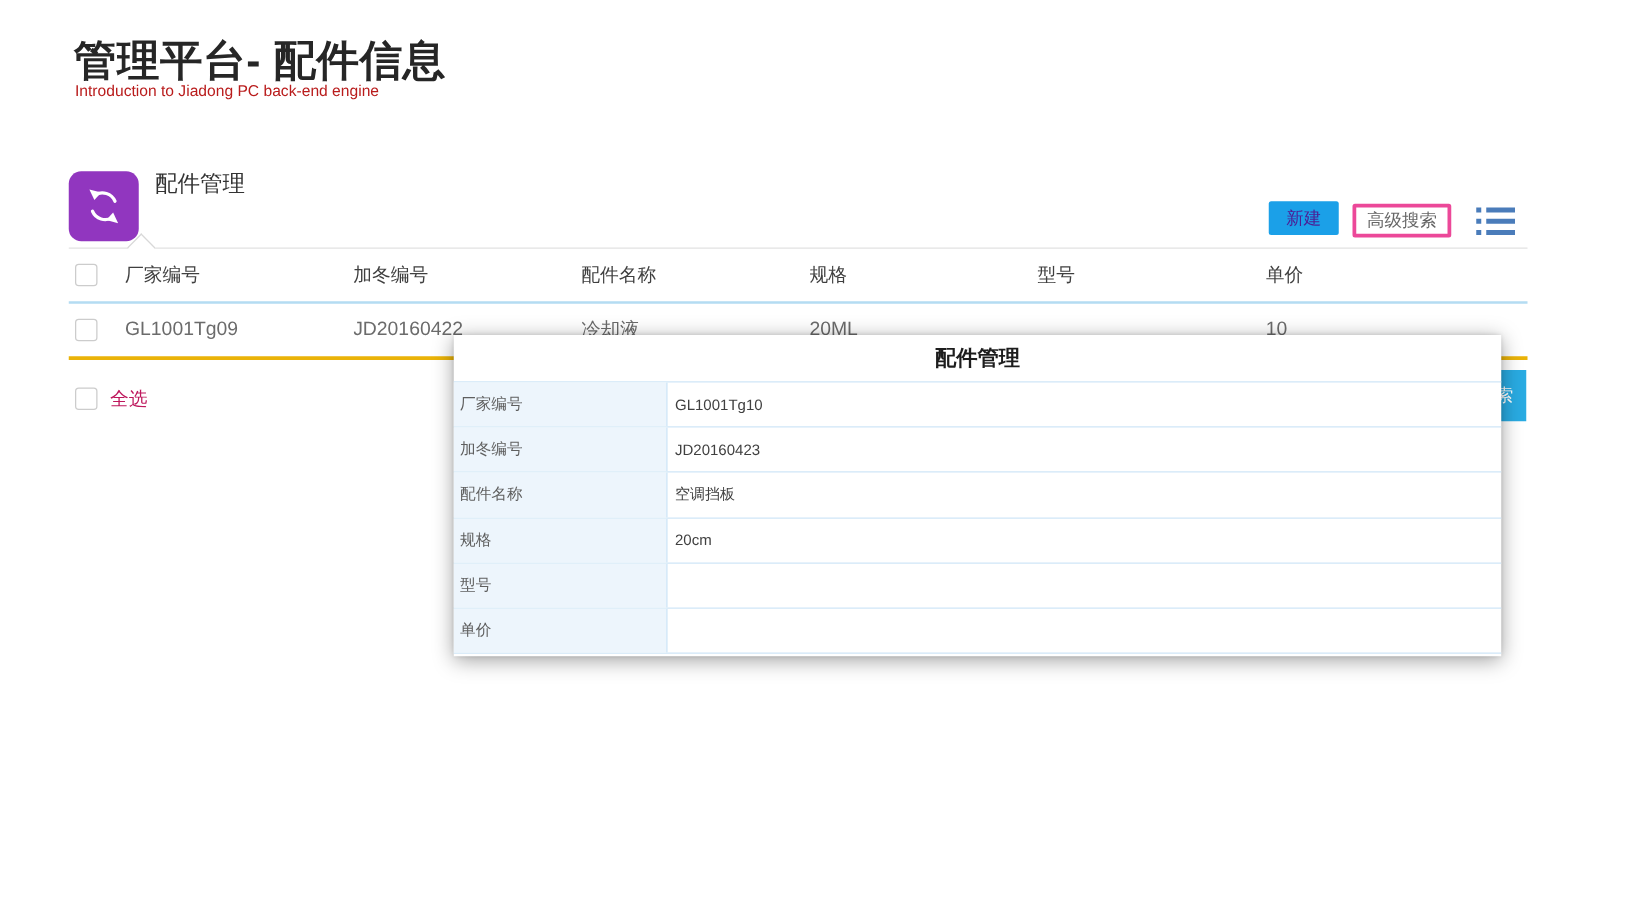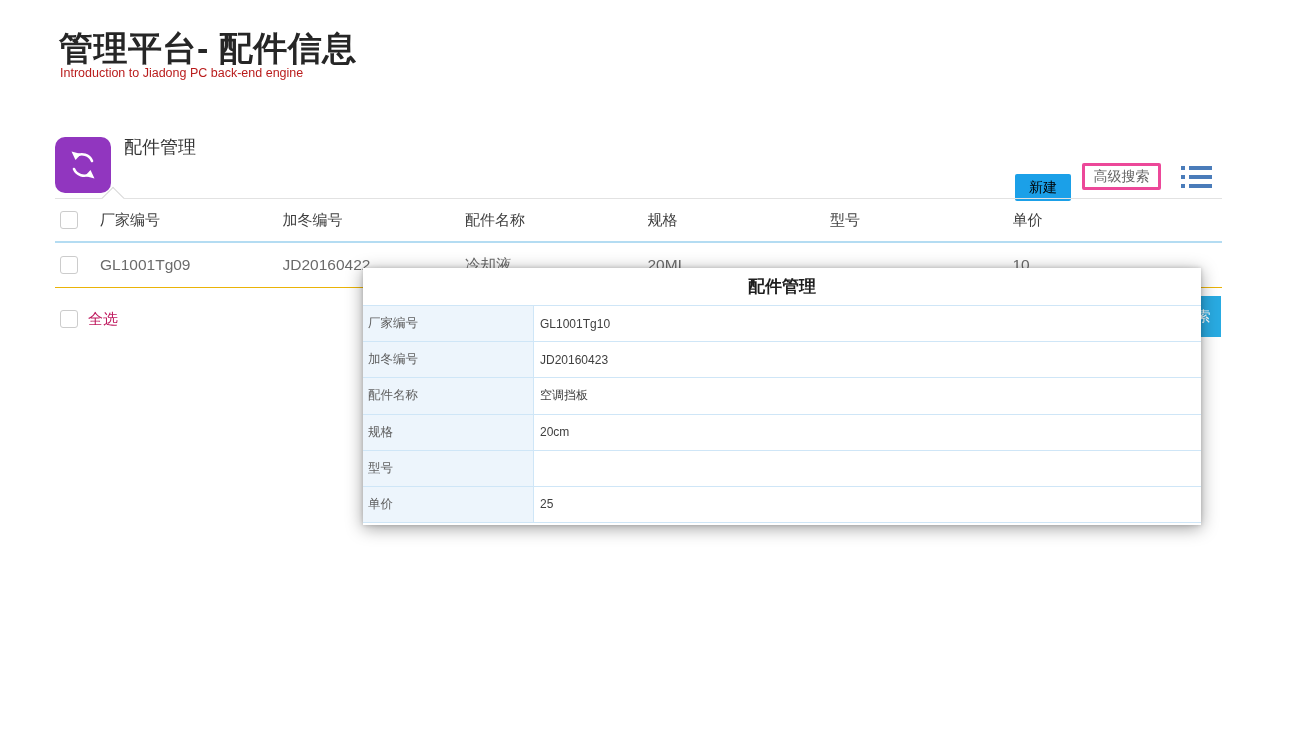--- a/index.html
+++ b/index.html
@@ -17,21 +17,21 @@
 
   .page-title{position:absolute;left:59px;top:26px;font-size:34px;font-weight:bold;color:#262626;letter-spacing:.5px}
   .page-subtitle{position:absolute;left:60px;top:66px;font-size:12.5px;color:#b91c1c}
 
   .app-icon{position:absolute;left:55px;top:137px;width:56px;height:56px;border-radius:10px;
     background:var(--icon-purple);display:flex;align-items:center;justify-content:center}
   .section-title{position:absolute;left:124px;top:135px;font-size:18px;color:#333}
 
   .btn{position:absolute;height:27px;font-size:14px;border-radius:2px;border:none;cursor:pointer;
     display:flex;align-items:center;justify-content:center}
-  .btn-new{left:1015px;top:174px;width:56px;background:var(--accent-blue);color:#000000}
+  .btn-new{left:1015px;top:161px;width:56px;background:var(--accent-blue);color:#4c1d95}
   .btn-adv{left:1082px;top:163px;width:79px;background:#fff;border:3px solid #ec4899;color:#666}
 
   .list-icon{position:absolute;left:1181px;top:166px;width:32px;height:22px;cursor:pointer;
     display:flex;flex-direction:column;justify-content:space-between}
   .list-icon .li-row{display:flex;align-items:center;gap:4px}
   .list-icon .li-dot{width:4px;height:4px;background:var(--list-icon-blue)}
   .list-icon .li-bar{width:23px;height:4px;background:var(--list-icon-blue)}
 
   .table-panel{position:absolute;left:55px;top:198px;width:1167px;border-top:1px solid #e2e2e2}
   .panel-caret{position:absolute;left:50px;top:-9px;width:16px;height:16px;background:#fff;
@@ -39,21 +39,21 @@
 
   .cb{display:inline-block;width:18px;height:18px;background:#fff;border:1px solid #ccc;border-radius:3px;flex:none;cursor:pointer}
 
   .thead{height:44px;display:flex;align-items:center;padding-left:5px;
     border-bottom:2px solid var(--header-underline)}
   .thead .cb{margin-right:22px}
   .cells{display:flex;align-items:center}
   .cell{width:182.5px;flex:none;overflow:hidden;white-space:nowrap}
   .thead .cell{font-size:15px;color:#3f3f3f}
 
-  .trow{height:45px;display:flex;align-items:center;padding-left:5px;border-bottom:1px solid #eab308;cursor:pointer}
+  .trow{height:45px;display:flex;align-items:center;padding-left:5px;border-bottom:3px solid #eab308;cursor:pointer}
   .trow .cb{margin-right:22px}
   .trow .cell{font-size:15.5px;color:#6b6b6b}
 
   .select-row{margin-top:21px;height:20px;display:flex;align-items:center;padding-left:5px}
   .select-row .cb{margin-right:10px}
   .select-row .label{font-size:15px;color:#be185d}
 
   .partial-btn{position:absolute;left:1172px;top:296px;width:49px;height:41px;z-index:1;
     background:var(--search-button-blue);color:#fff;font-size:14px;border:none;cursor:pointer;
     display:flex;align-items:center;justify-content:center;letter-spacing:1px}
@@ -153,16 +153,15 @@
       <div class="field-row">
         <div class="f-label">规格</div>
         <div class="f-value">20cm</div>
       </div>
       <div class="field-row">
         <div class="f-label">型号</div>
         <div class="f-value"></div>
       </div>
       <div class="field-row">
         <div class="f-label">单价</div>
-        <div class="f-value">25</div>
       </div>
     </div>
 </div>
 
 </body></html>

